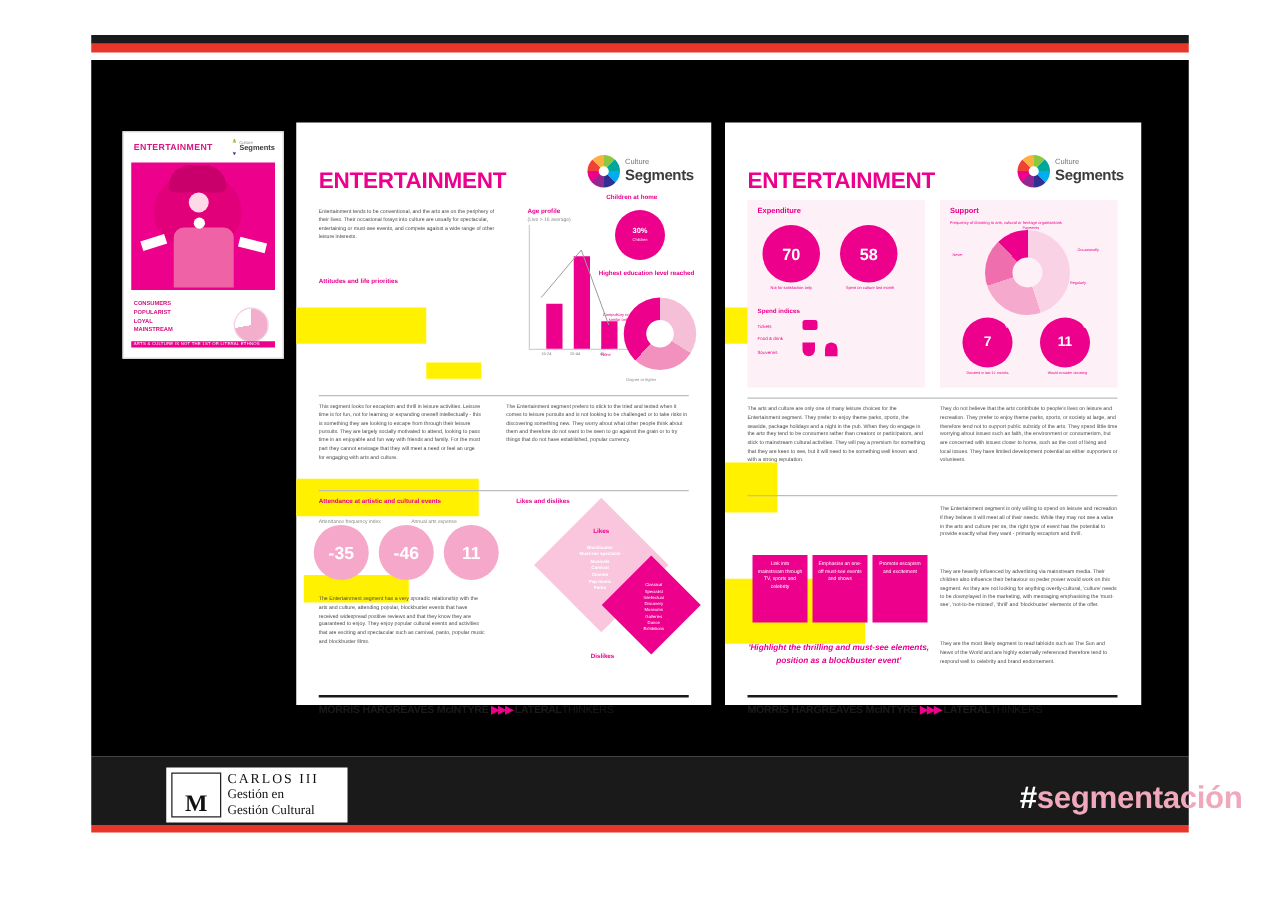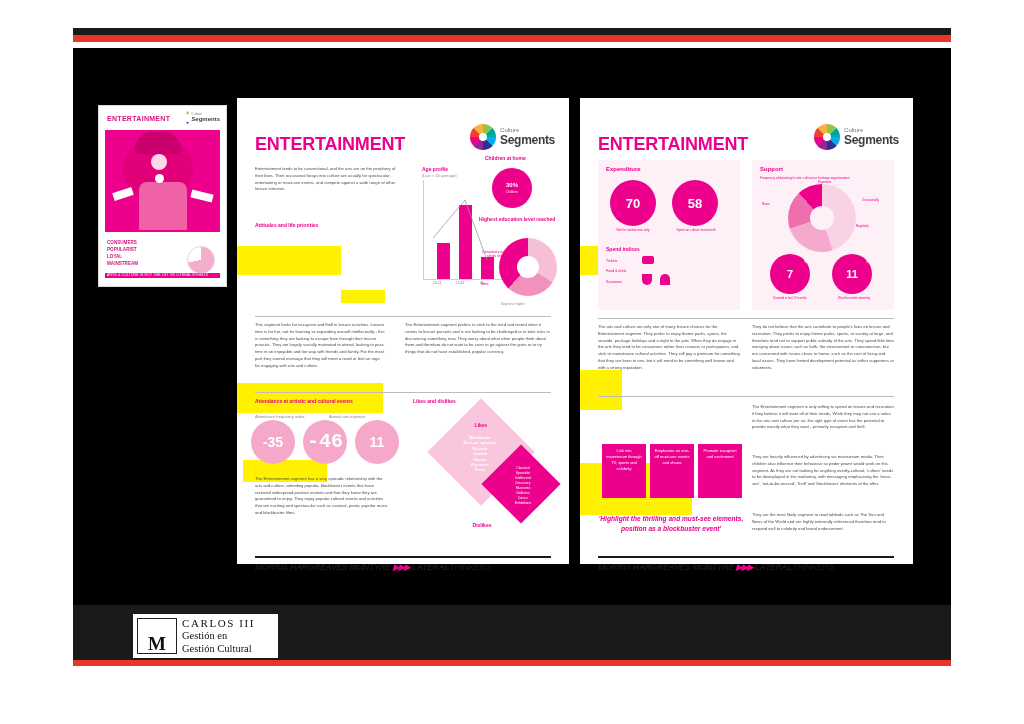--- a/index.html
+++ b/index.html
@@ -64,21 +64,21 @@
     position:relative;}
   .cs-pie:after{content:"";position:absolute;left:50%;top:50%;width:8px;height:8px;margin:-4px 0 0 -4px;background:#fff;border-radius:50%;}
   .cs-word{font-size:12px;font-weight:bold;color:#3c3c3b;letter-spacing:-.3px;}
   .cs-small{font-size:6px;color:#777;}
 
   
   .pg-title{font-size:18px;font-weight:bold;color:#ec008c;letter-spacing:-.2px;}
   .pg-logo{position:absolute;}
   .hl{position:absolute;background:#fff100;}
   .footer-rule{position:absolute;height:1px;background:#bdbdbd;}
-  .footer-txt{position:absolute;font-size:8.5px;font-weight:bold;color:#1a1a1a;letter-spacing:-.2px;font-style:italic;}
+  .footer-txt{position:absolute;font-size:8.5px;font-weight:bold;color:#1a1a1a;letter-spacing:-.2px;}
   .footer-txt .arrows{color:#ec008c;letter-spacing:-1px;}
   .footer-txt .lat{color:#1a1a1a;}
   .body-txt{position:absolute;font-size:4.2px;line-height:1.62;color:#4a4a4a;}
   .lbl-pink{position:absolute;font-size:5px;color:#ec008c;font-weight:bold;}
   .lbl-grey{position:absolute;font-size:4px;color:#8a8a8a;}
 
   .circle{position:absolute;border-radius:50%;display:flex;flex-direction:column;align-items:center;justify-content:center;color:#fff;text-align:center;}
   .circle .num{font-weight:bold;line-height:1;}
   .circle .cap{font-size:3.4px;line-height:1.3;margin-top:2px;opacity:.95;}
 
@@ -201,21 +201,21 @@
     <div class="footer-rule" style="left:18px;top:294px;width:296px;"></div>
 
     <div class="lbl-pink" style="left:18px;top:300px;width:110px;">Attendance at artistic and cultural events</div>
     <div class="lbl-grey" style="left:18px;top:316px;">Attendance frequency index</div>
     <div class="lbl-grey" style="left:92px;top:316px;">Annual arts expense</div>
 
     <div class="circle" style="left:14px;top:322px;width:44px;height:44px;background:#f6a8cb;">
       <div class="num" style="font-size:14px;">-35</div>
     </div>
     <div class="circle" style="left:66px;top:322px;width:44px;height:44px;background:#f6a8cb;">
-      <div class="num" style="font-size:20px;font-family:Liberation Mono, monospace;">-46</div>
+      <div class="num" style="font-size:14px;">-46</div>
     </div>
     <div class="circle" style="left:118px;top:322px;width:44px;height:44px;background:#f6a8cb;">
       <div class="num" style="font-size:14px;">11</div>
     </div>
 
     <div class="body-txt" style="left:18px;top:378px;width:135px;">The Entertainment segment has a very sporadic relationship with the arts and culture, attending popular, blockbuster events that have received widespread positive reviews and that they know they are guaranteed to enjoy. They enjoy popular cultural events and activities that are exciting and spectacular such as carnival, panto, popular music and blockbuster films.</div>
 
     <div class="lbl-pink" style="left:176px;top:300px;">Likes and dislikes</div>
 
     <div class="likes-diamond" style="left:170px;top:312px;width:148px;height:140px;">
@@ -355,14 +355,17 @@
 
   <div class="logo-box">
     <div class="logo-mark">M</div>
     <div class="logo-text">
       <div class="l1">CARLOS III</div>
       <div class="l2">Gestión en</div>
       <div class="l3">Gestión Cultural</div>
     </div>
   </div>
 
+  <div class="hashtag">
+    <span class="b">#</span><span>segmentación</span>
+  </div>
 
 </div>
 
 </body></html>

